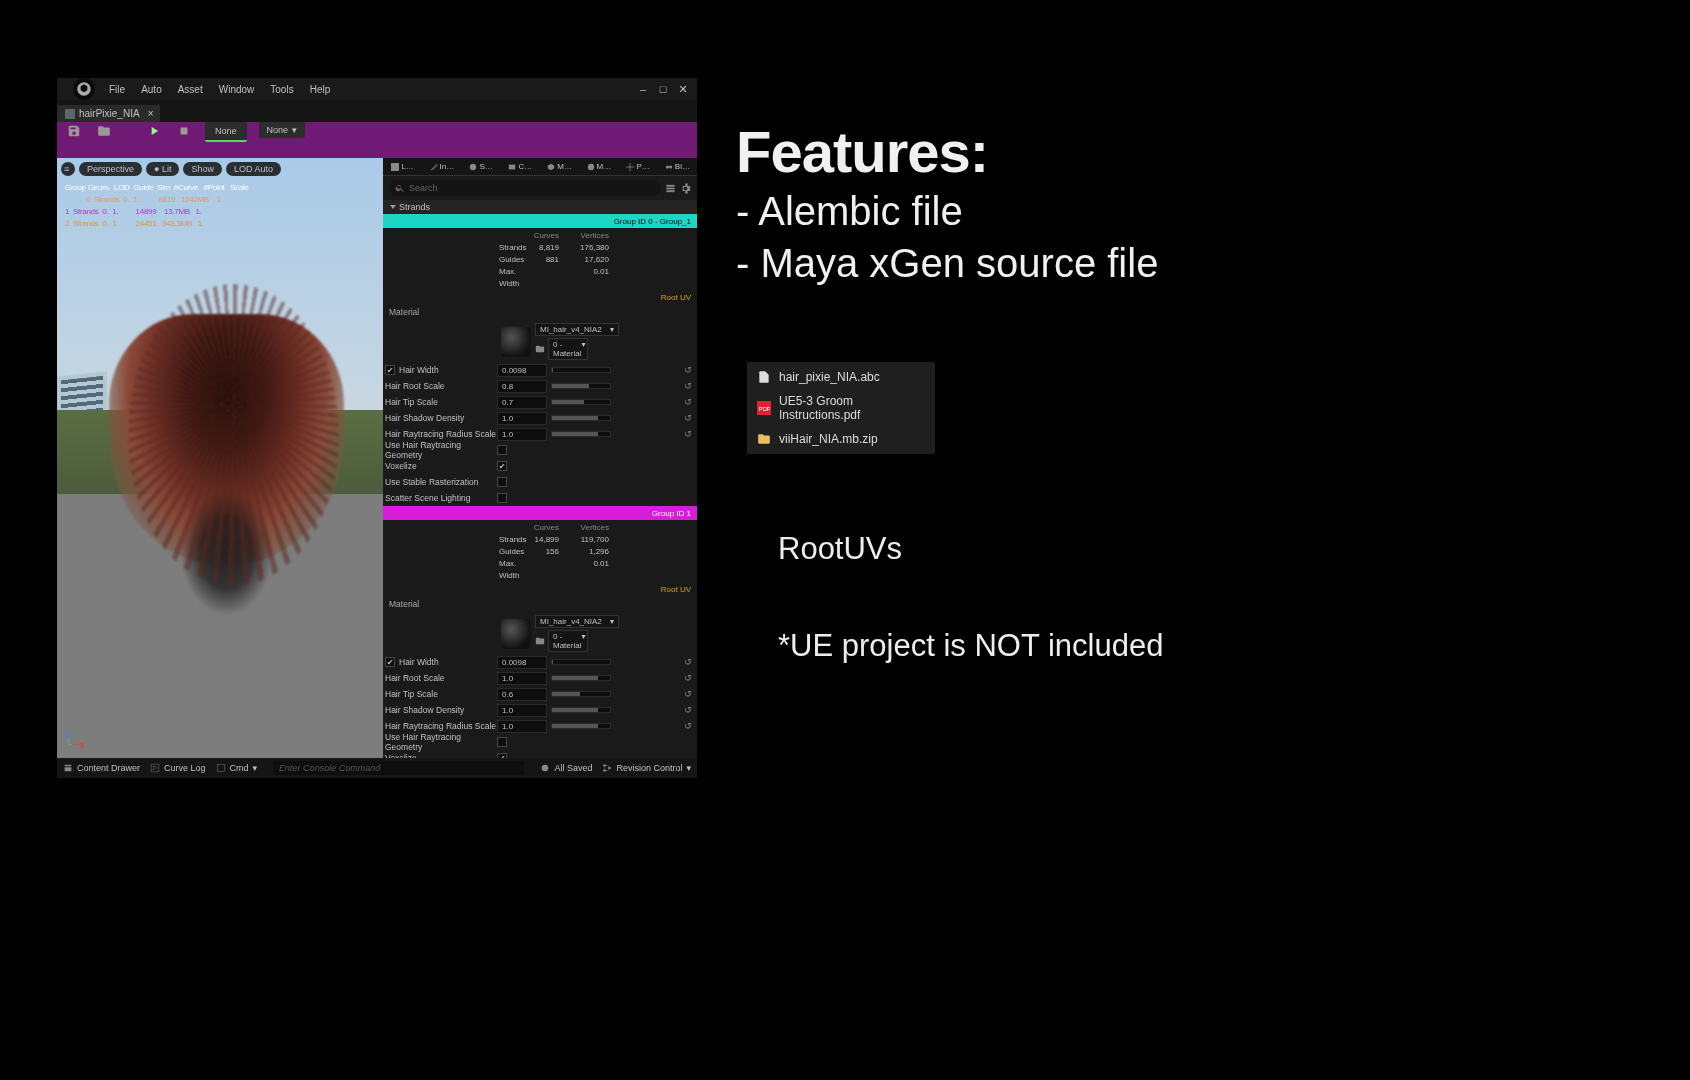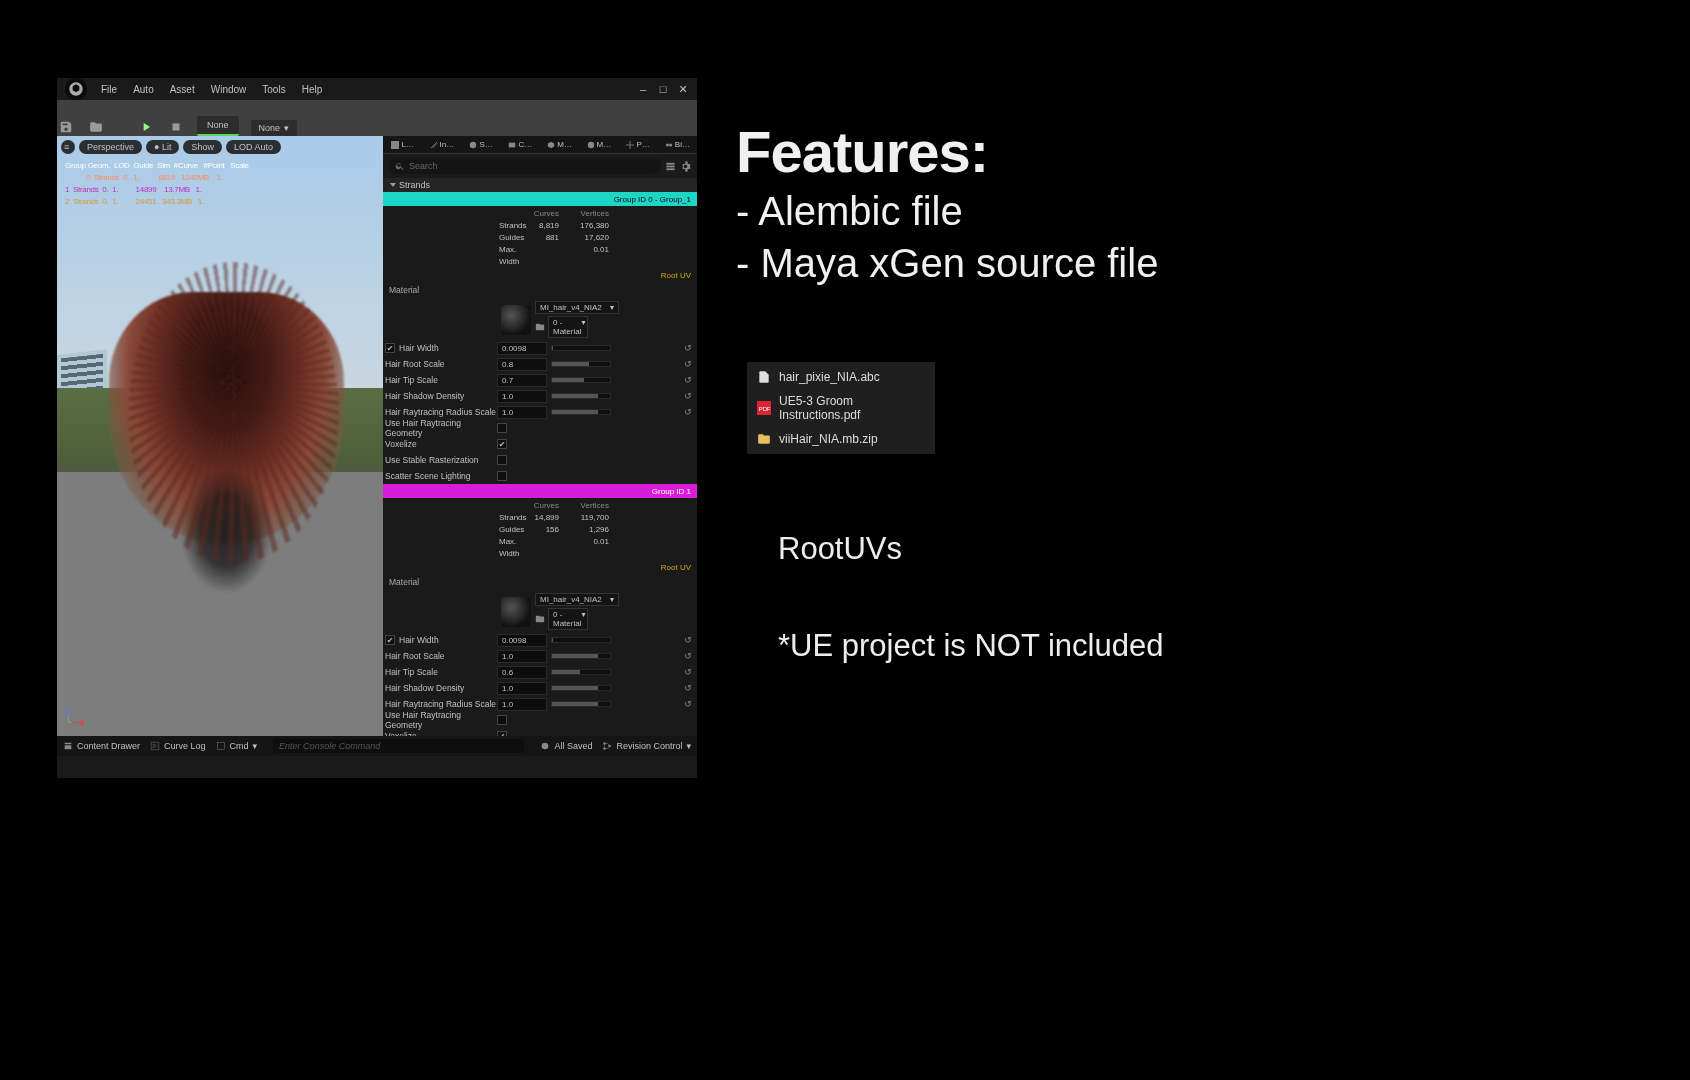--- a/index.html
+++ b/index.html
@@ -1,35 +1,35 @@
 <!DOCTYPE html>
 <html><head>
 <meta charset="utf-8">
 <style>
   * { margin:0; padding:0; box-sizing:border-box; font-family:"Segoe UI",Arial,sans-serif; }
   body { background:#000; width:1690px; height:1080px; position:relative; overflow:hidden; color:#c0c0c0; }
 
   .stage { position:absolute; left:57px; top:78px; width:640px; height:700px; background:#1a1a1a; }
 
   
-  .menubar { height:22px; background:#1a1a1a; display:flex; align-items:center; font-size:10px; padding-left:8px; }
+  .menubar { height:22px; background:#1a1a1a; display:flex; align-items:center; font-size:10px; padding-left:16px; }
   .ue-logo { width:22px; height:22px; border-radius:50%; background:#0b0b0b; display:flex; align-items:center; justify-content:center; margin-right:6px; }
   .ue-logo svg { width:16px; height:16px; fill:#aaa; }
   .menubar span { padding:0 8px; cursor:default; }
   .winctrls { margin-left:auto; display:flex; gap:4px; padding-right:6px; }
   .winctrls div { width:16px; height:16px; display:flex; align-items:center; justify-content:center; font-size:11px; }
 
   
   .tabrow { height:22px; background:#151515; display:flex; align-items:flex-end; font-size:10px; }
   .tab { background:#2a2a2a; padding:3px 20px 3px 8px; position:relative; display:flex; align-items:center; gap:4px; }
   .tab .close { position:absolute; right:6px; }
   .tab-icon { width:10px; height:10px; background:#5c676d; }
 
   
-  .toolbar { height:36px; background:#404040; display:flex; align-items:flex-end; padding:0 0; gap:12px; }
+  .toolbar { height:36px; background:#701a75; display:flex; align-items:flex-start; padding:0 8px; gap:12px; }
   .tb-btn { width:18px; height:18px; display:flex; align-items:center; justify-content:center; }
   .tb-btn svg { width:14px; height:14px; fill:#9a9a9a; }
   .play svg { fill:#8aff8a; }
   .pill { background:#2c2c2c; padding:4px 10px; font-size:9px; border-radius:2px; border-bottom:2px solid #5ed65e; }
   .drop { background:#2c2c2c; padding:3px 8px; font-size:9px; border-radius:2px; display:flex; align-items:center; gap:4px; }
 
   
   .main { display:flex; height:600px; }
   .viewport { width:326px; background:#222; position:relative; overflow:hidden; }
   .vptoolbar { position:absolute; top:4px; left:4px; display:flex; gap:4px; z-index:5; }
@@ -125,20 +125,27 @@
     <span>Window</span>
     <span>Tools</span>
     <span>Help</span>
     <div class="winctrls">
       <div>–</div>
       <div>□</div>
       <div>✕</div>
     </div>
   </div>
 
+  <div class="tabrow">
+    <div class="tab">
+      <div class="tab-icon"></div>
+      <span>hairPixie_NIA</span>
+      <span class="close">×</span>
+    </div>
+  </div>
 
   <div class="toolbar">
     <div class="tb-btn">
         <svg viewBox="0 0 24 24">
           <path d="M17 3H5a2 2 0 00-2 2v14a2 2 0 002 2h14a2 2 0 002-2V7l-4-4zM12 19a3 3 0 110-6 3 3 0 010 6zm3-10H6V6h9v3z"></path>
         </svg>
       </div>
     <div class="tb-btn">
         <svg viewBox="0 0 24 24">
           <path d="M10 4H4a2 2 0 00-2 2v12a2 2 0 002 2h16a2 2 0 002-2V8a2 2 0 00-2-2h-8l-2-2z"></path>

